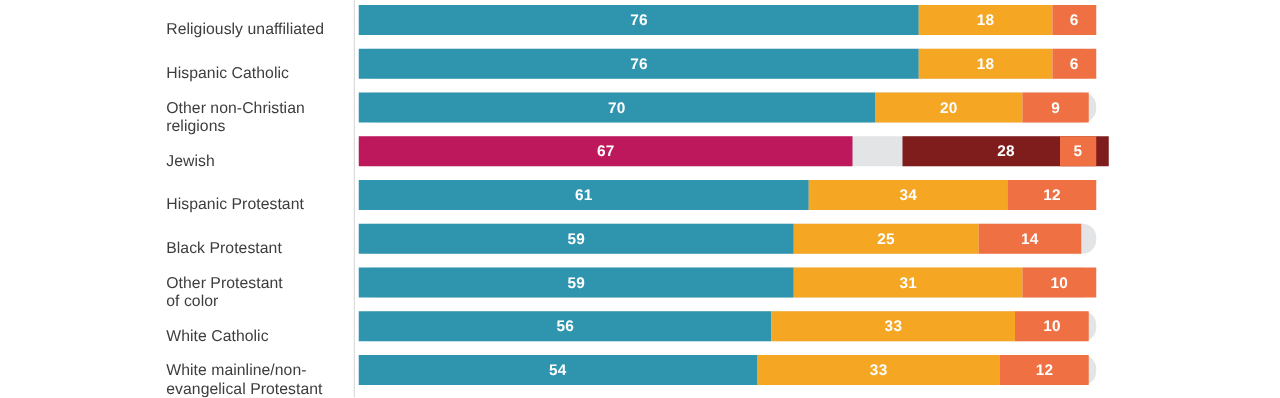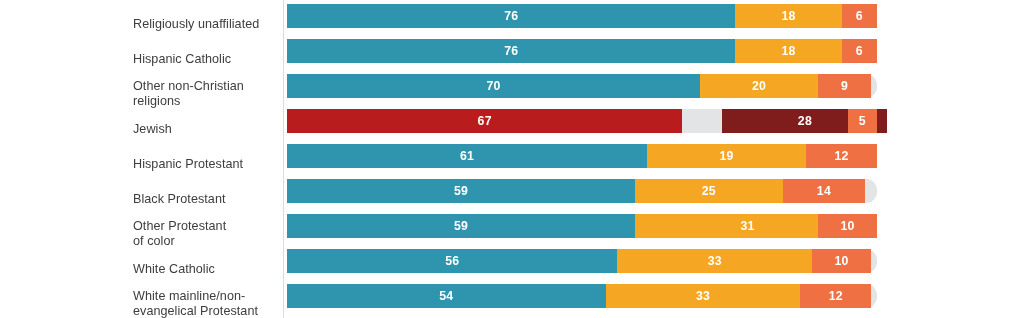--- a/index.html
+++ b/index.html
@@ -137,39 +137,39 @@
               <span class="seg-label">20</span>
             </div>
             <div class="seg" style="left: 531px; width: 53.1px; background: rgb(239, 112, 67);">
               <span class="seg-label">9</span>
             </div>
           </div>
         </div>
         <div class="row" style="top: 109px;">
           <div class="row-label">Jewish</div>
           <div class="bar-track">
-            <div class="seg" style="left: 0px; width: 395.3px; background: #b91c1c;">
+            <div class="seg" style="left: 0px; width: 395.3px; background: #be185d;">
               <span class="seg-label">67</span>
             </div>
             <div class="seg" style="left: 395.3px; width: 165.2px; background: #7f1d1d; margin-left: 40px;">
               <span class="seg-label">28</span>
             </div>
             <div class="seg" style="left: 560.5px; width: 29.5px; background: rgb(239, 112, 67);">
               <span class="seg-label">5</span>
             </div>
           </div>
         </div>
         <div class="row" style="top: 144px;">
           <div class="row-label">Hispanic Protestant</div>
           <div class="bar-track">
             <div class="seg" style="left: 0px; width: 359.9px; background: rgb(47, 149, 174);">
               <span class="seg-label">61</span>
             </div>
             <div class="seg" style="left: 359.9px; width: 159.3px; background: rgb(245, 166, 35);">
-              <span class="seg-label">19</span>
+              <span class="seg-label">34</span>
             </div>
             <div class="seg" style="left: 519.2px; width: 70.8px; background: rgb(239, 112, 67);">
               <span class="seg-label">12</span>
             </div>
           </div>
         </div>
         <div class="row" style="top: 179px; padding-left: 24px;">
           <div class="row-label">Black Protestant</div>
           <div class="bar-track">
             <div class="seg" style="left: 0px; width: 348.1px; background: rgb(47, 149, 174);">
@@ -183,21 +183,21 @@
             </div>
           </div>
         </div>
         <div class="row" style="top: 214px;">
           <div class="row-label">Other Protestant
 of color</div>
           <div class="bar-track">
             <div class="seg" style="left: 0px; width: 348.1px; background: rgb(47, 149, 174);">
               <span class="seg-label">59</span>
             </div>
-            <div class="seg" style="left: 348.1px; width: 182.9px; background: rgb(245, 166, 35); padding-left: 21px;">
+            <div class="seg" style="left: 348.1px; width: 182.9px; background: rgb(245, 166, 35);">
               <span class="seg-label">31</span>
             </div>
             <div class="seg" style="left: 531px; width: 59px; background: rgb(239, 112, 67);">
               <span class="seg-label">10</span>
             </div>
           </div>
         </div>
         <div class="row" style="top: 249px;">
           <div class="row-label">White Catholic</div>
           <div class="bar-track">

